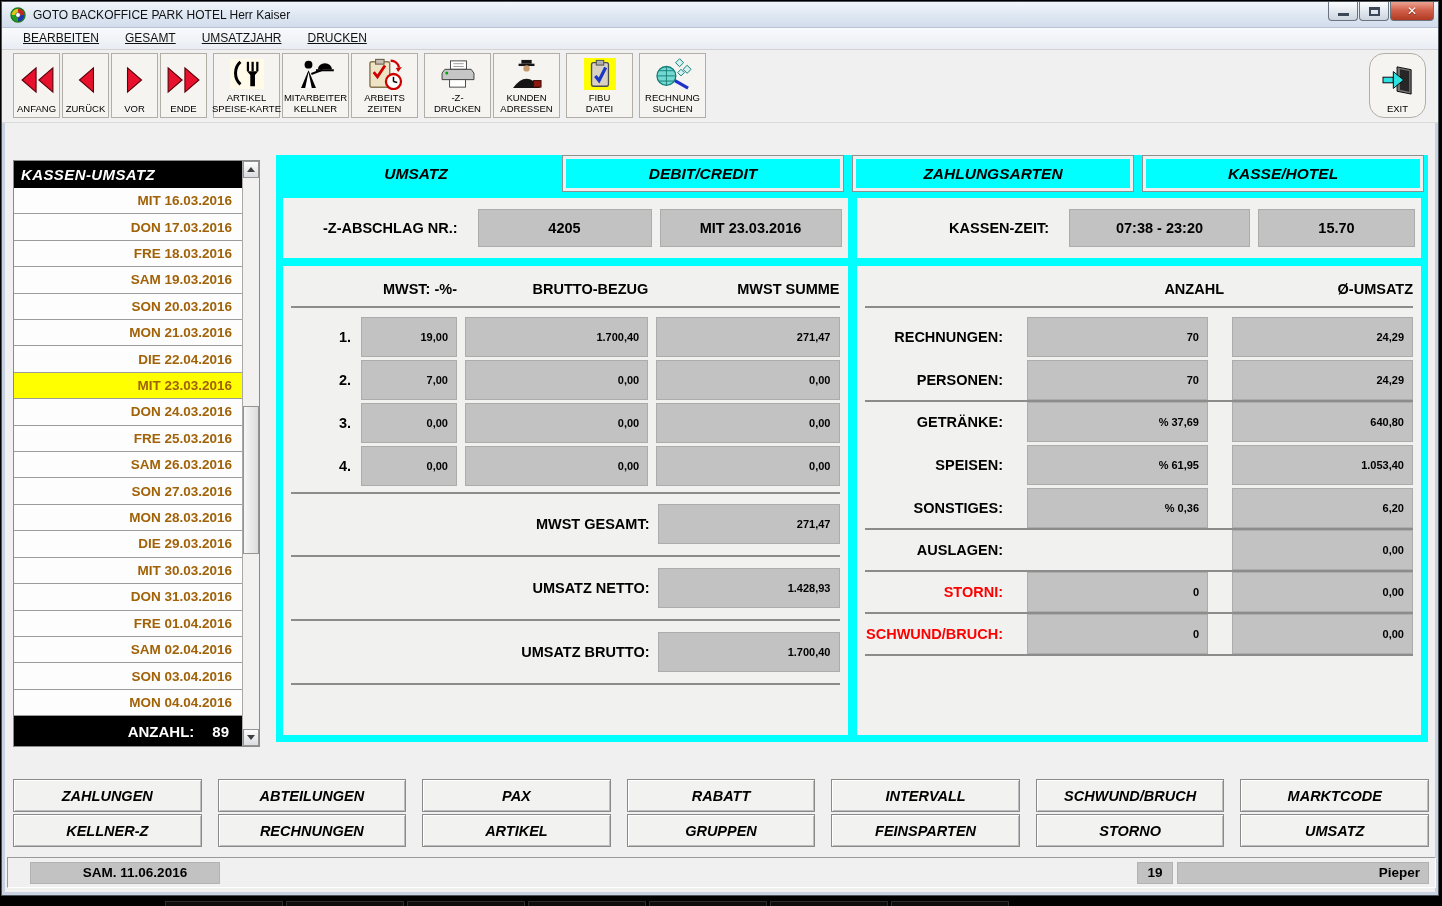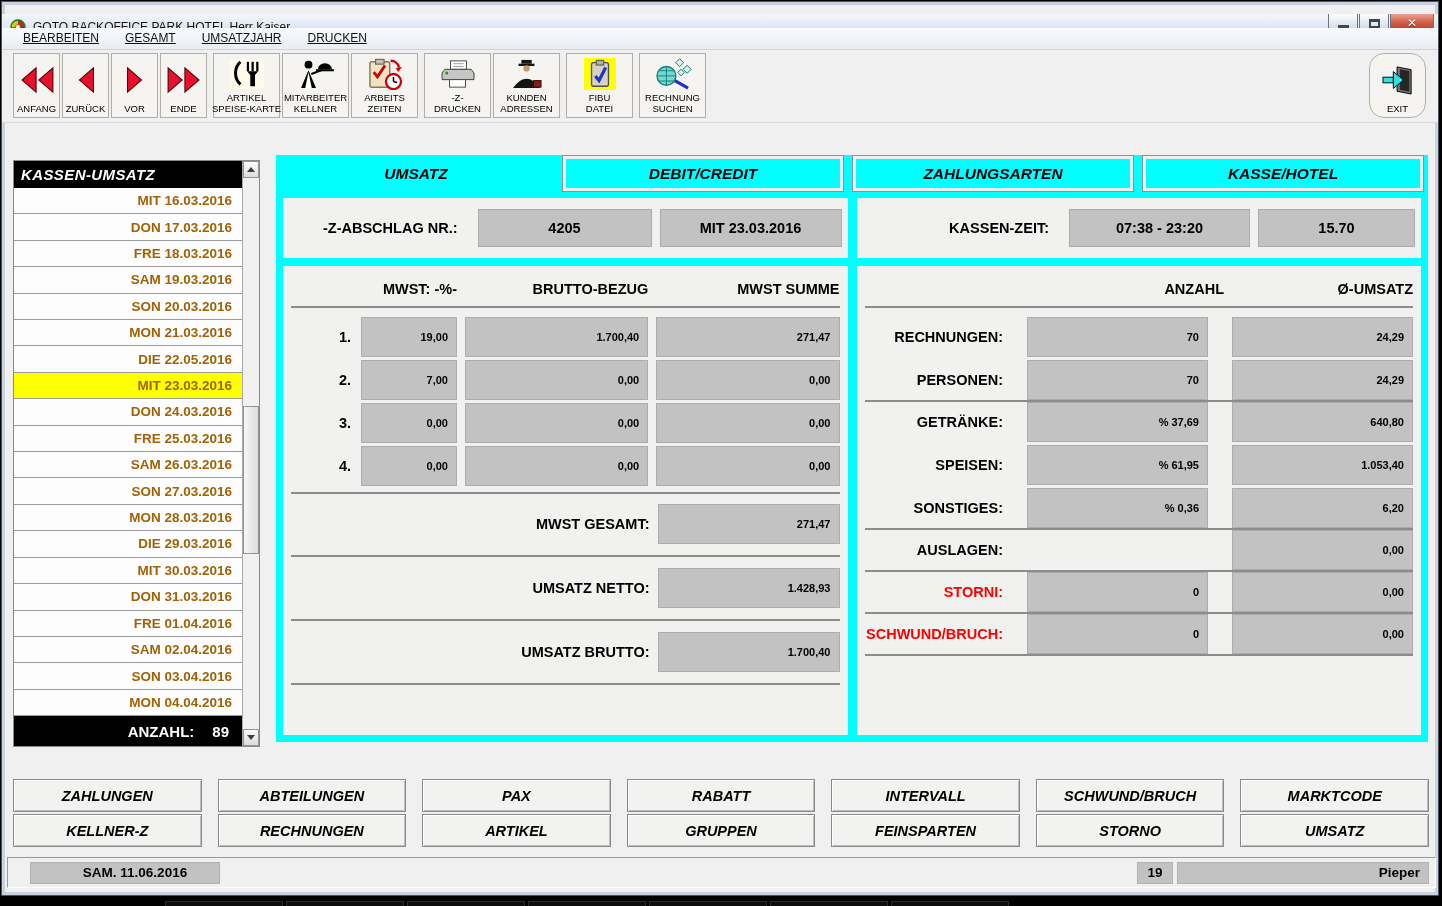--- a/index.html
+++ b/index.html
@@ -11,21 +11,21 @@
     font-family:"Liberation Sans","DejaVu Sans",sans-serif;
     -webkit-font-smoothing:antialiased;
   }
   .window {
     position:absolute; left:1px; top:1px; width:1438px; height:895px;
     border:1px solid #4e545c; background:#f0f0f0;
     box-shadow: inset 0 0 0 3px #c8d2e0;
   }
   
   .titlebar {
-    position:absolute; left:0; top:12px; right:0; height:26px;
+    position:absolute; left:0; top:0; right:0; height:26px;
     background:linear-gradient(#f3f7fb,#dde6f2 55%,#d2ddec);
     border-bottom:1px solid #b9c5d6;
     display:flex; align-items:center; gap:7px; padding:0 4px 0 8px;
   }
   .title { font-size:12px; color:#111; }
   .winbtns { margin-left:auto; display:flex; align-self:flex-start; }
   .winbtn {
     width:30px; height:19px; margin-left:1px;
     border:1px solid #6a737e; border-top:none; border-radius:0 0 4px 4px;
     background:linear-gradient(#fdfdfe,#e6ebf1 45%,#ccd4de);
@@ -376,21 +376,21 @@
           <div class="date-row">
             <span>SAM 19.03.2016</span>
           </div>
           <div class="date-row">
             <span>SON 20.03.2016</span>
           </div>
           <div class="date-row">
             <span>MON 21.03.2016</span>
           </div>
           <div class="date-row">
-            <span>DIE 22.05.2016</span>
+            <span>DIE 22.04.2016</span>
           </div>
           <div class="date-row selected">
             <span>MIT 23.03.2016</span>
           </div>
           <div class="date-row">
             <span>DON 24.03.2016</span>
           </div>
           <div class="date-row">
             <span>FRE 25.03.2016</span>
           </div>

